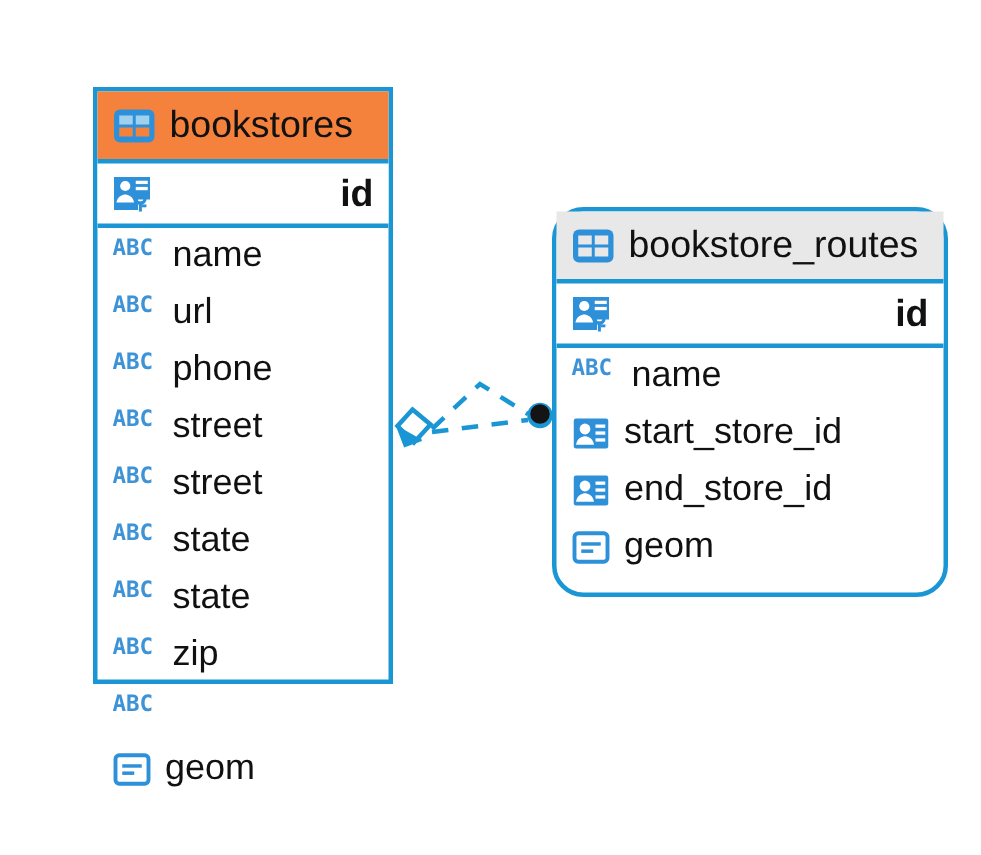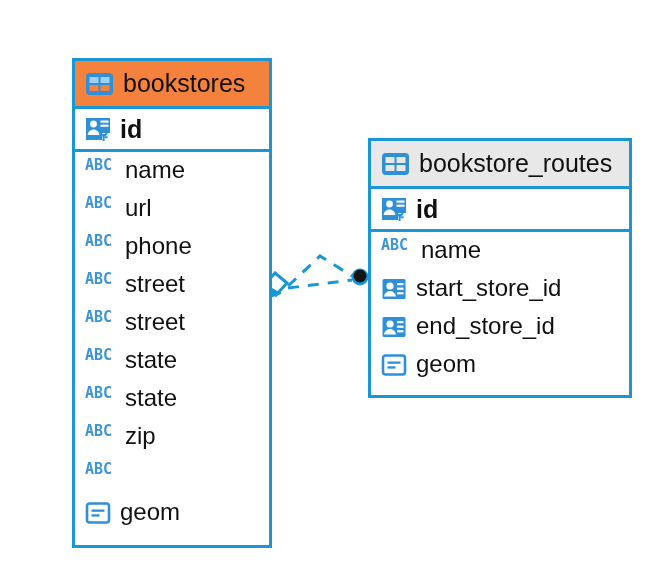--- a/index.html
+++ b/index.html
@@ -38,20 +38,21 @@
     box-sizing:border-box;
     display:flex;align-items:center;gap:9px;
     padding:0 10px;
     height:46px;
     font-size:25px;
     font-weight:bold;
     color:#111111;
     border-top:3px solid #1b96d5;
     border-bottom:3px solid #1b96d5;
     background:#ffffff;
+    justify-content:space-between;
   }
 
   .field-list{padding:6px 0 6px 0;}
   .field-row{
     box-sizing:border-box;
     display:flex;align-items:flex-start;gap:9px;
     padding:0 10px;
     height:38px;
     font-size:24px;
     color:#111111;
@@ -94,21 +95,21 @@
       <path d="M 275 273 L 287 283 L 276 295 L 265 284 Z" fill="#ffffff" stroke="#1b96d5" stroke-width="3" stroke-linejoin="miter"></path>
       <path d="M 265 284 L 270 297 L 281 293" fill="#1b96d5" stroke="#1b96d5" stroke-width="2" stroke-linejoin="miter"></path>
     </g>
 
     <g>
       <circle cx="360" cy="277" r="8.5" fill="#1b96d5"></circle>
       <circle cx="360" cy="276" r="6.5" fill="#141414"></circle>
     </g>
   </svg>
 
-  <div class="table-box" style="left:72px; top:58px; width:200px; height:490px;">
+  <div class="table-box" style="left:62px; top:58px; width:200px; height:398px;">
 
     <div class="tbl-header hdr-orange">
       <span class="icon ico-28">
         <svg width="29" height="26" viewBox="0 0 29 26" xmlns="http://www.w3.org/2000/svg">
           <rect x="1" y="2" width="27" height="22" rx="4" fill="#2e90d8"></rect>
           <rect x="4.5" y="6" width="9" height="6" fill="#9fd0ee"></rect>
           <rect x="15.5" y="6" width="9" height="6" fill="#9fd0ee"></rect>
           <rect x="4.5" y="14" width="9" height="6" fill="#f5823c"></rect>
           <rect x="15.5" y="14" width="9" height="6" fill="#f5823c"></rect>
         </svg>
@@ -176,21 +177,21 @@
             <rect x="6.5" y="9.5" width="13" height="2.3" fill="#2e90d8"></rect>
             <rect x="6.5" y="14.3" width="8" height="2.3" fill="#2e90d8"></rect>
           </svg>
         </span>
         <span class="lbl">geom</span>
       </div>
 
     </div>
   </div>
 
-  <div class="table-box" style="left:368px; top:138px; width:264px; height:260px;">
+  <div class="table-box" style="left:368px; top:138px; width:264px; height:260px;border-radius:21px;">
 
     <div class="tbl-header hdr-gray">
       <span class="icon ico-28">
         <svg width="29" height="26" viewBox="0 0 29 26" xmlns="http://www.w3.org/2000/svg">
           <rect x="1" y="2" width="27" height="22" rx="4" fill="#2e90d8"></rect>
           <rect x="4.5" y="6" width="9" height="6" fill="#e8e8e8"></rect>
           <rect x="15.5" y="6" width="9" height="6" fill="#e8e8e8"></rect>
           <rect x="4.5" y="14" width="9" height="6" fill="#e8e8e8"></rect>
           <rect x="15.5" y="14" width="9" height="6" fill="#e8e8e8"></rect>
         </svg>

